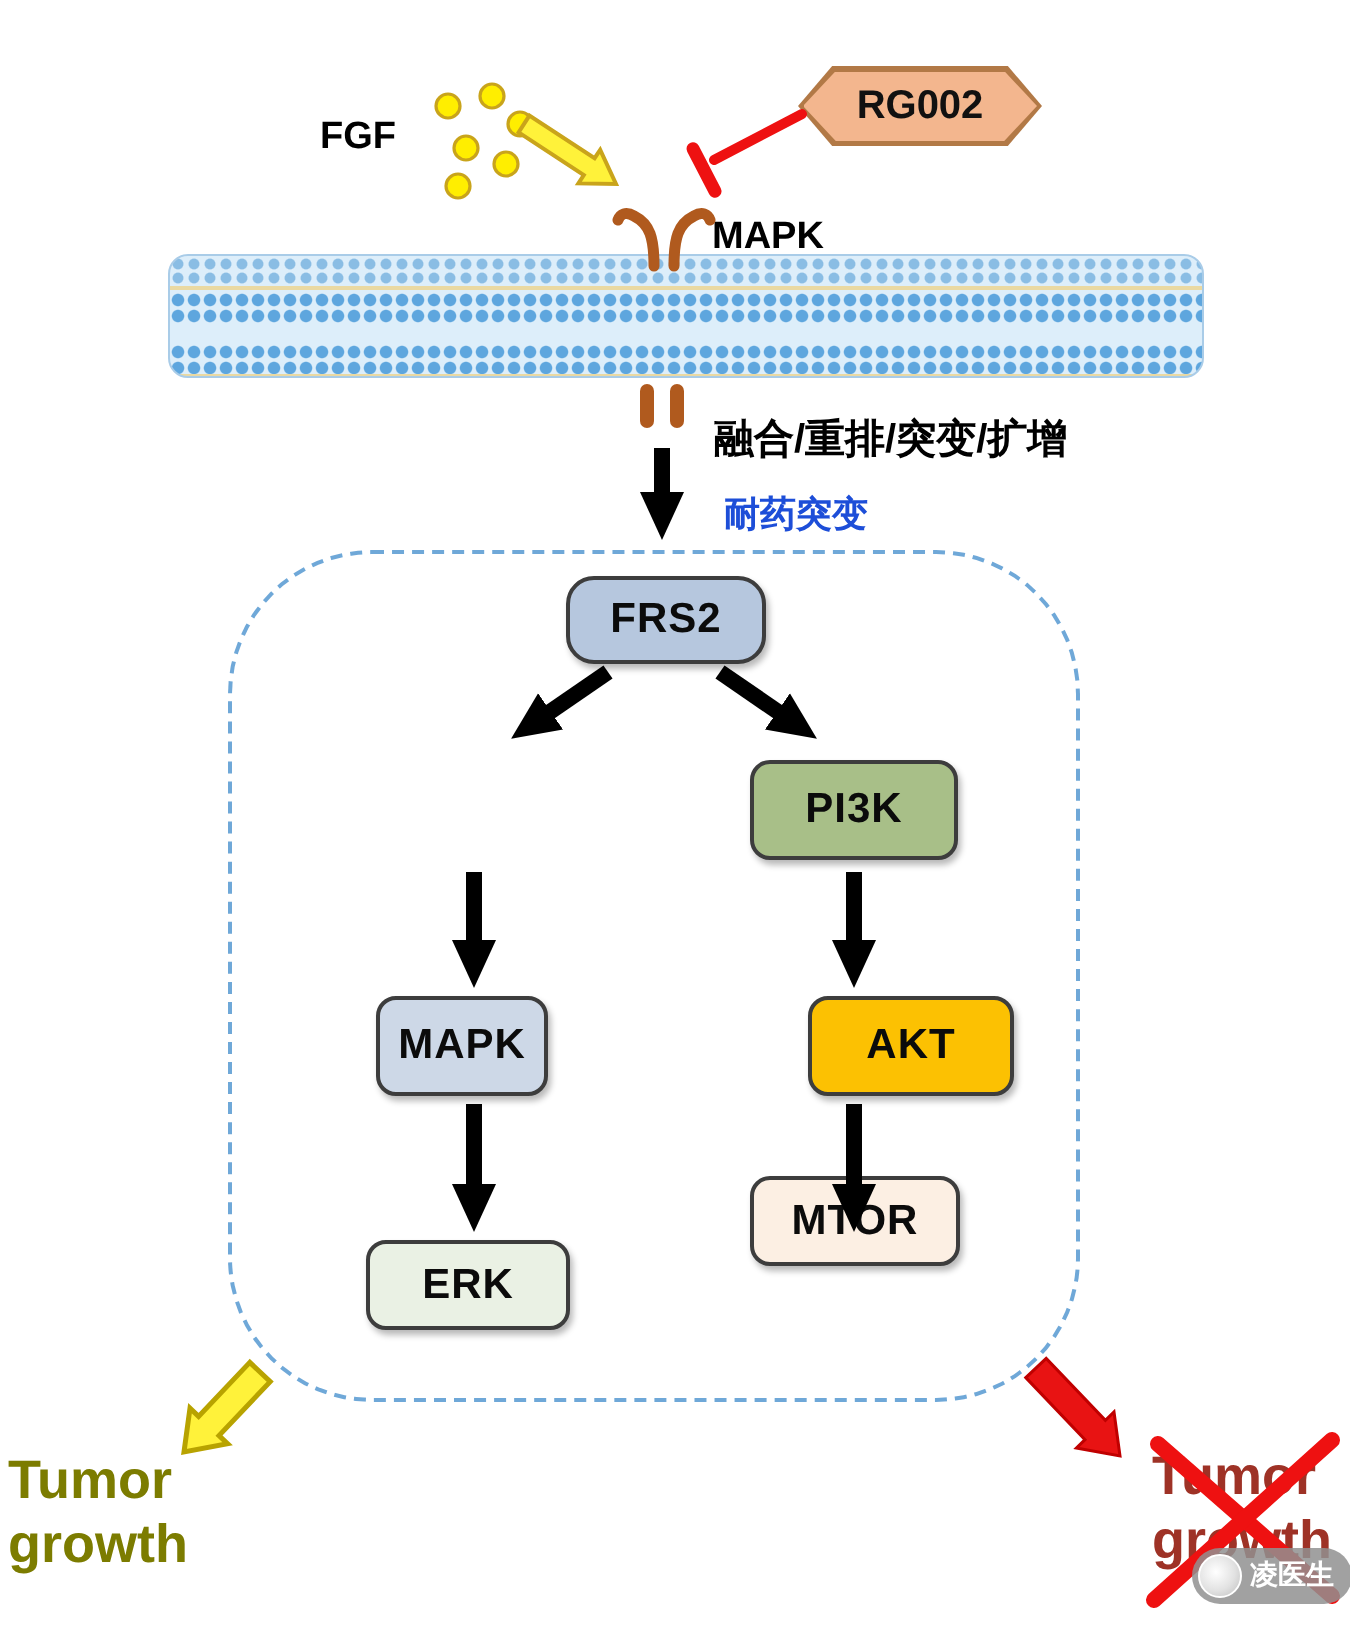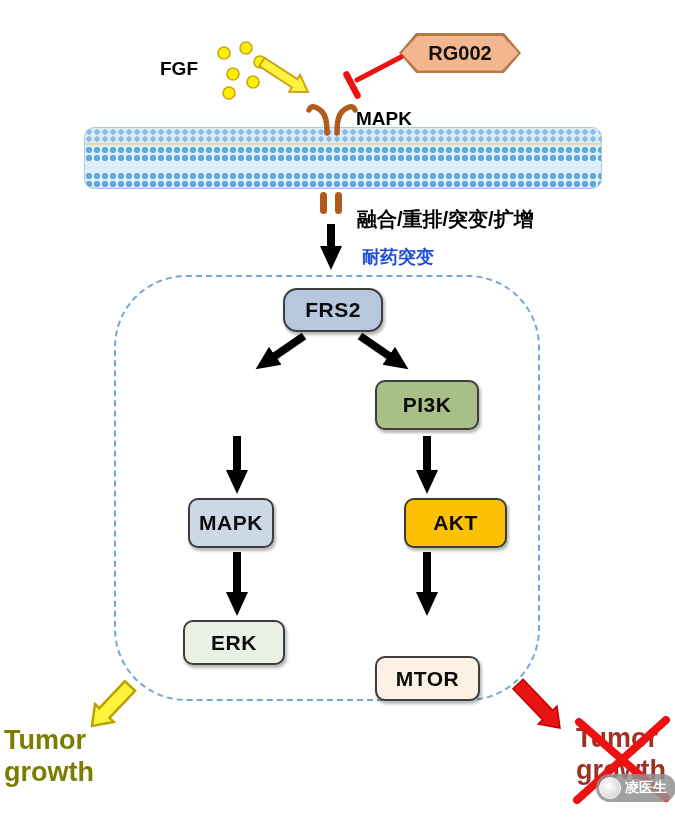--- a/index.html
+++ b/index.html
@@ -50,21 +50,21 @@
     background:#ddd;
     box-shadow:1.5px 2.5px 3px rgba(0,0,0,0.28);
     letter-spacing:.5px;
   }
   .pos-frs2 { left:283px; top:288px; width:100px; height:44px; }
   .pos-ras  { left:185px; top:380px; width:105px; height:50px; }
   .pos-pi3k { left:375px; top:380px; width:104px; height:50px; }
   .pos-mapk { left:188px; top:498px; width:86px; height:50px; }
   .pos-akt  { left:376px; top:498px; width:103px; height:50px;margin-left:28px; }
   .pos-erk  { left:183px; top:620px; width:102px; height:45px; }
-  .pos-mtor { left:375px; top:656px; width:105px; height:45px; }
+  .pos-mtor { left:375px; top:588px; width:105px; height:45px; }
 
   
   .rg002-outer {
     position:absolute; left:399px; top:33px; width:122px; height:40px; z-index:2;
     background:#b27946;
     clip-path:polygon(14% 0,86% 0,100% 50%,86% 100%,14% 100%,0 50%);
   }
   .rg002-inner {
     position:absolute; left:2.5px; top:2.5px; right:2.5px; bottom:2.5px;
     background:#f3b68e;

